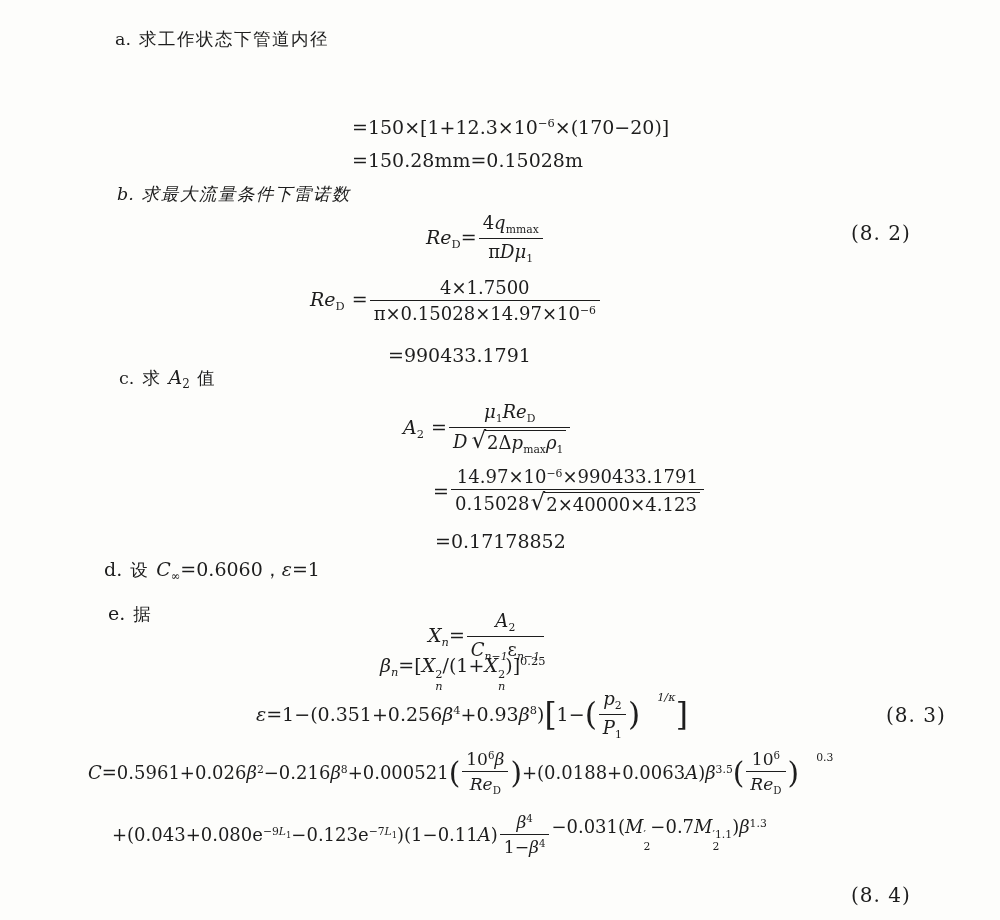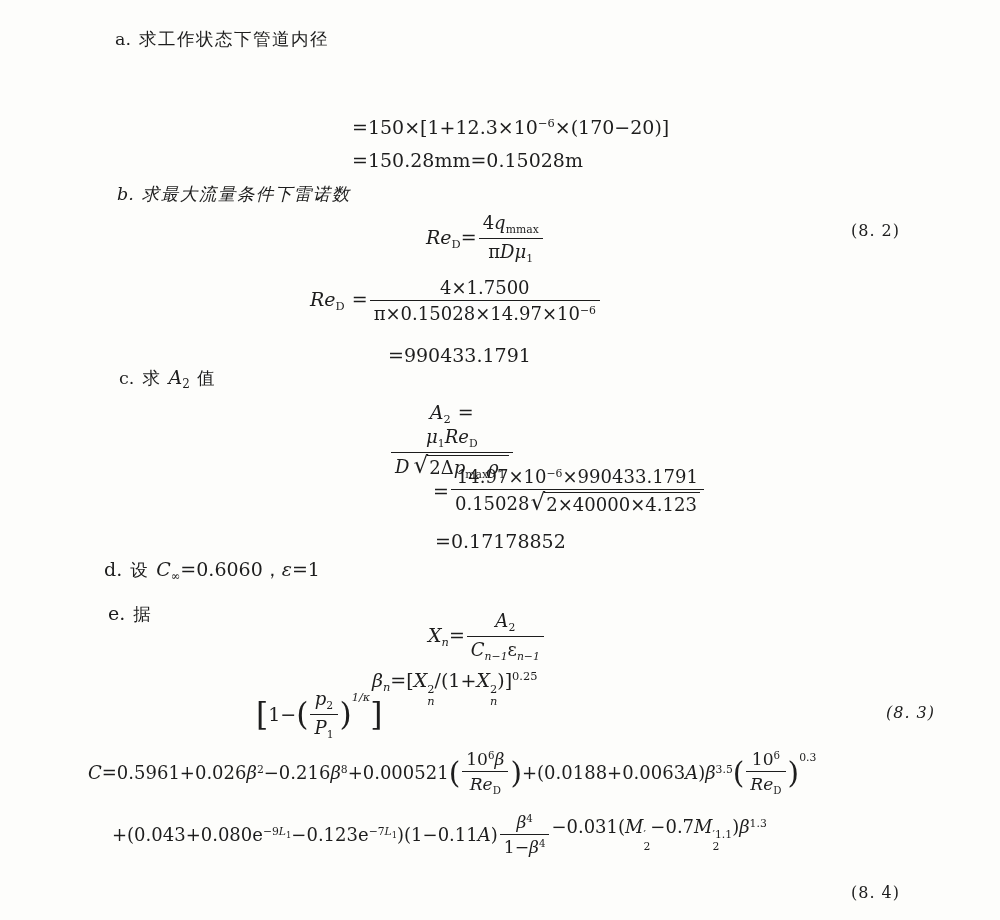--- a/index.html
+++ b/index.html
@@ -17,23 +17,23 @@
   .sp   { font-size:0.6em; vertical-align:0.6em; }
   .ssb  { font-size:0.78em; vertical-align:-0.3em; }
   .frac { display:inline-block; text-align:center; vertical-align:middle; font-size:0.95em; margin:0 2px; }
   .num, .den { display:block; padding:0 4px; }
   .num  { padding-bottom:2px; }
   .den  { border-top:1.5px solid #1d1d1d; padding-top:2px; }
   .sqrt { display:inline-flex; align-items:flex-start; margin-left:4px; }
   .rad  { font-size:1.28em; line-height:0.95; margin-right:-1px; }
   .bod  { border-top:1.5px solid #1d1d1d; padding:1px 3px 0 2px; }
   .big  { font-size:1.65em; line-height:1; font-weight:400; }
-  .fsup { font-size:0.6em; align-self:flex-start; padding-top:2px; }
+  .fsup { font-size:0.6em; align-self:flex-start; padding-top:2px;margin-left:17px; }
   .ss   { display:inline-flex; flex-direction:column; font-size:0.6em; line-height:1.1; vertical-align:-0.5em; text-align:left; }
-  .eqno { font-size:16px; letter-spacing:1px;text-align:center; }
+  .eqno { font-size:20px; letter-spacing:1px;text-align:center; }
   .gap  { display:inline-block; width:7px; }
 </style>
 </head>
 <body>
 
 <div class="page">
 
   <div class="line cnh" style="left:115px; top:27px;">
     <span style="letter-spacing:0; margin-right:8px;">a.</span><span>求工作状态下管道内径</span>
   </div>
@@ -70,21 +70,21 @@
     </span>
   </div>
   <div class="line" style="left:388px; top:344px;">
     <span>=990433.1791</span>
   </div>
 
   <div class="line cnh" style="left:119px; top:366px;">
     <span style="letter-spacing:0; margin-right:8px;">c.</span><span>求 </span><span class="it" style="font-size:19px; letter-spacing:0;">A</span><span class="sb" style="font-size:12px; letter-spacing:0;">2</span><span> 值</span>
   </div>
 
-  <div class="line mrow" style="left:389px; top:401px;flex-direction:column;">
+  <div class="line mrow" style="left:403px; top:401px;">
     <span><span class="it">A</span><span class="sb">2</span><span class="gap"></span><span>=</span></span>
     <span class="frac">
       <span class="num"><span class="it">μ</span><span class="sb">1</span><span class="it">Re</span><span class="sb">D</span></span>
       <span class="den"><span class="it">D</span><span class="sqrt">
             <span class="rad">√</span>
             <span class="bod"><span>2Δ</span><span class="it">p</span><span class="sb">max</span><span class="it">ρ</span><span class="sb">1</span></span>
           </span></span>
     </span>
   </div>
 
@@ -111,43 +111,44 @@
   </div>
 
   <div class="line mrow" style="left:428px; top:592px;margin-top:18px;">
     <span><span class="it">X</span><span class="sb it">n</span><span>=</span></span>
     <span class="frac">
       <span class="num"><span class="it">A</span><span class="sb">2</span></span>
       <span class="den"><span class="it">C</span><span class="sb it">n−1</span><span>ε</span><span class="sb it">n−1</span></span>
     </span>
   </div>
 
-  <div class="line" style="left:372px; top:654px;margin-top:15px;">
+  <div class="line" style="left:380px; top:654px;">
     <span class="it">β</span><span class="sb it">n</span><span>=[</span><span class="it">X</span><span class="ss">
         <span>2</span>
         <span class="it">n</span>
       </span><span>/(1+</span><span class="it">X</span><span class="ss">
         <span>2</span>
         <span class="it">n</span>
       </span><span>)]</span><span class="sp">0.25</span>
   </div>
 
   <div class="line mrow" style="left:256px; top:688px;">
+    <span><span class="it">ε</span><span>=1−(0.351+0.256</span><span class="it">β</span><span class="sp">4</span><span>+0.93</span><span class="it">β</span><span class="sp">8</span><span>)</span></span>
     <span class="big">[</span>
     <span>1−</span>
     <span class="big">(</span>
     <span class="frac">
       <span class="num"><span class="it">p</span><span class="sb">2</span></span>
       <span class="den"><span class="it">P</span><span class="sb">1</span></span>
     </span>
     <span class="big">)</span>
     <span class="fsup it">1/κ</span>
     <span class="big">]</span>
   </div>
-  <div class="line eqno" style="left:886px; top:703px;font-style:italic;">
+  <div class="line eqno" style="left:886px; top:703px;">
     <span>(8. 3)</span>
   </div>
 
   <div class="line mrow" style="left:88px; top:749px; font-size:18px;">
     <span><span class="it">C</span><span>=0.5961+0.026</span><span class="it">β</span><span class="sp">2</span><span>−0.216</span><span class="it">β</span><span class="sp">8</span><span>+0.000521</span></span>
     <span class="big">(</span>
     <span class="frac">
       <span class="num"><span>10</span><span class="sp">6</span><span class="it">β</span></span>
       <span class="den"><span class="it">Re</span><span class="sb">D</span></span>
     </span>

